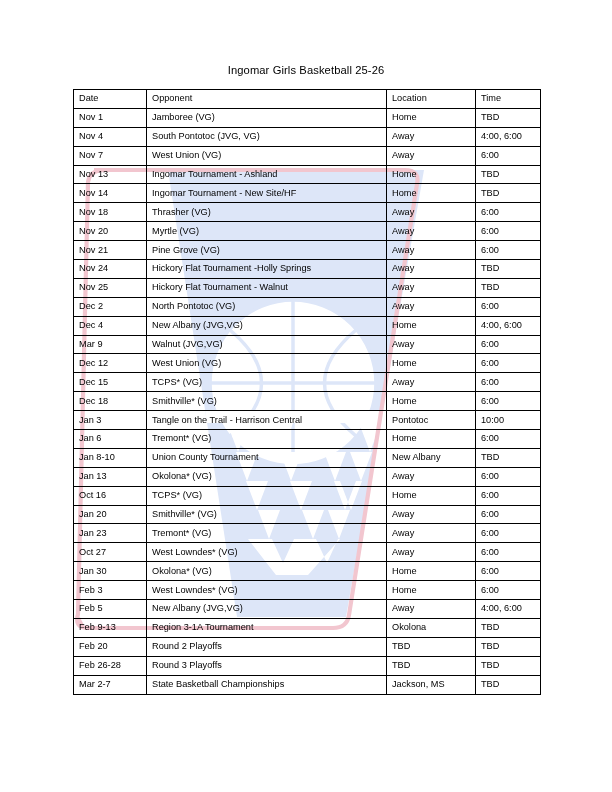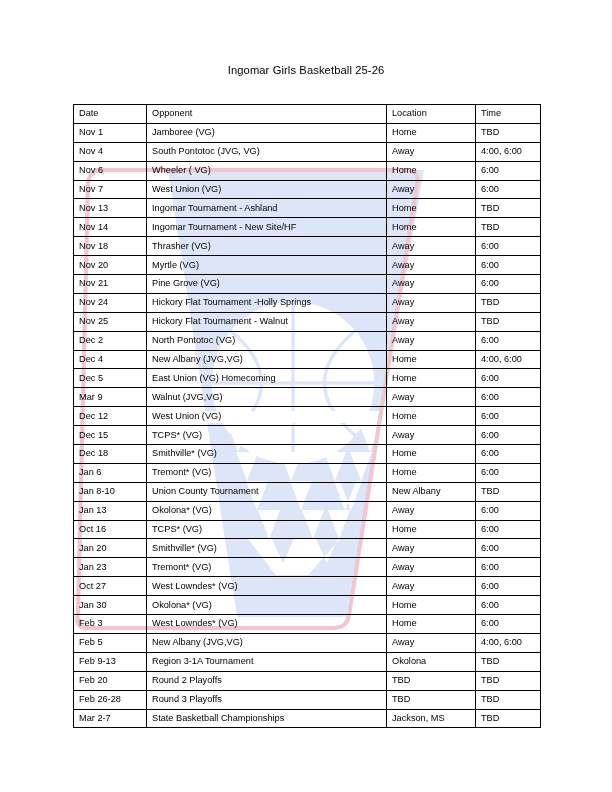--- a/index.html
+++ b/index.html
@@ -42,21 +42,21 @@
     text-align: center;
     font-size: 11.2px;
     letter-spacing: 0.1px;
     z-index: 2;
   }
 
   
   #schedule-wrap {
     position: absolute;
     left: 73px;
-    top: 104px;
+    top: 89px;
     width: 467px;
     z-index: 2;
   }
   table.schedule {
     border-collapse: collapse;
     width: 467px;
     table-layout: fixed;
     background: transparent;
   }
   table.schedule col.c-date { width: 73px; }
@@ -165,26 +165,20 @@
             <td>Home</td>
             <td>TBD</td>
           </tr>
           <tr>
             <td>Nov 4</td>
             <td>South Pontotoc (JVG, VG)</td>
             <td>Away</td>
             <td>4:00, 6:00</td>
           </tr>
           <tr>
-            <td>Nov 6</td>
-            <td>Wheeler ( VG)</td>
-            <td>Home</td>
-            <td>6:00</td>
-          </tr>
-          <tr>
             <td>Nov 7</td>
             <td>West Union (VG)</td>
             <td>Away</td>
             <td>6:00</td>
           </tr>
           <tr>
             <td>Nov 13</td>
             <td>Ingomar Tournament - Ashland</td>
             <td>Home</td>
             <td>TBD</td>
@@ -231,26 +225,20 @@
             <td>Away</td>
             <td>6:00</td>
           </tr>
           <tr>
             <td>Dec 4</td>
             <td>New Albany (JVG,VG)</td>
             <td>Home</td>
             <td>4:00, 6:00</td>
           </tr>
           <tr>
-            <td>Dec 5</td>
-            <td>East Union (VG) Homecoming</td>
-            <td>Home</td>
-            <td>6:00</td>
-          </tr>
-          <tr>
             <td>Mar 9</td>
             <td>Walnut (JVG,VG)</td>
             <td>Away</td>
             <td>6:00</td>
           </tr>
           <tr>
             <td>Dec 12</td>
             <td>West Union (VG)</td>
             <td>Home</td>
             <td>6:00</td>
@@ -259,20 +247,26 @@
             <td>Dec 15</td>
             <td>TCPS* (VG)</td>
             <td>Away</td>
             <td>6:00</td>
           </tr>
           <tr>
             <td>Dec 18</td>
             <td>Smithville* (VG)</td>
             <td>Home</td>
             <td>6:00</td>
+          </tr>
+          <tr>
+            <td>Jan 3</td>
+            <td>Tangle on the Trail - Harrison Central</td>
+            <td>Pontotoc</td>
+            <td>10:00</td>
           </tr>
           <tr>
             <td>Jan 6</td>
             <td>Tremont* (VG)</td>
             <td>Home</td>
             <td>6:00</td>
           </tr>
           <tr>
             <td>Jan 8-10</td>
             <td>Union County Tournament</td>

